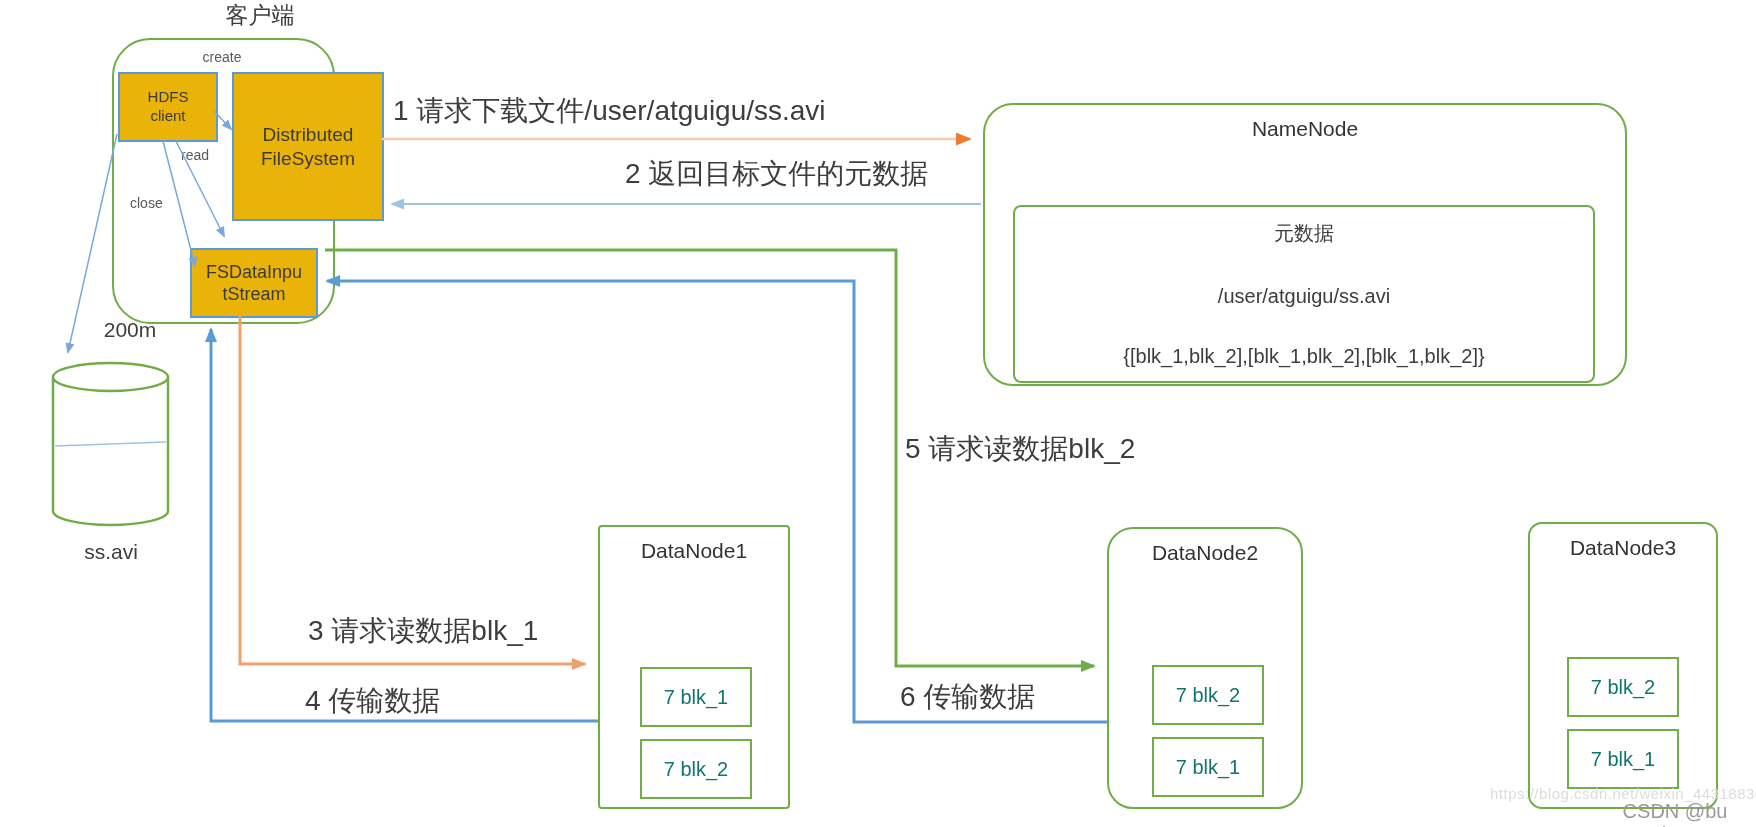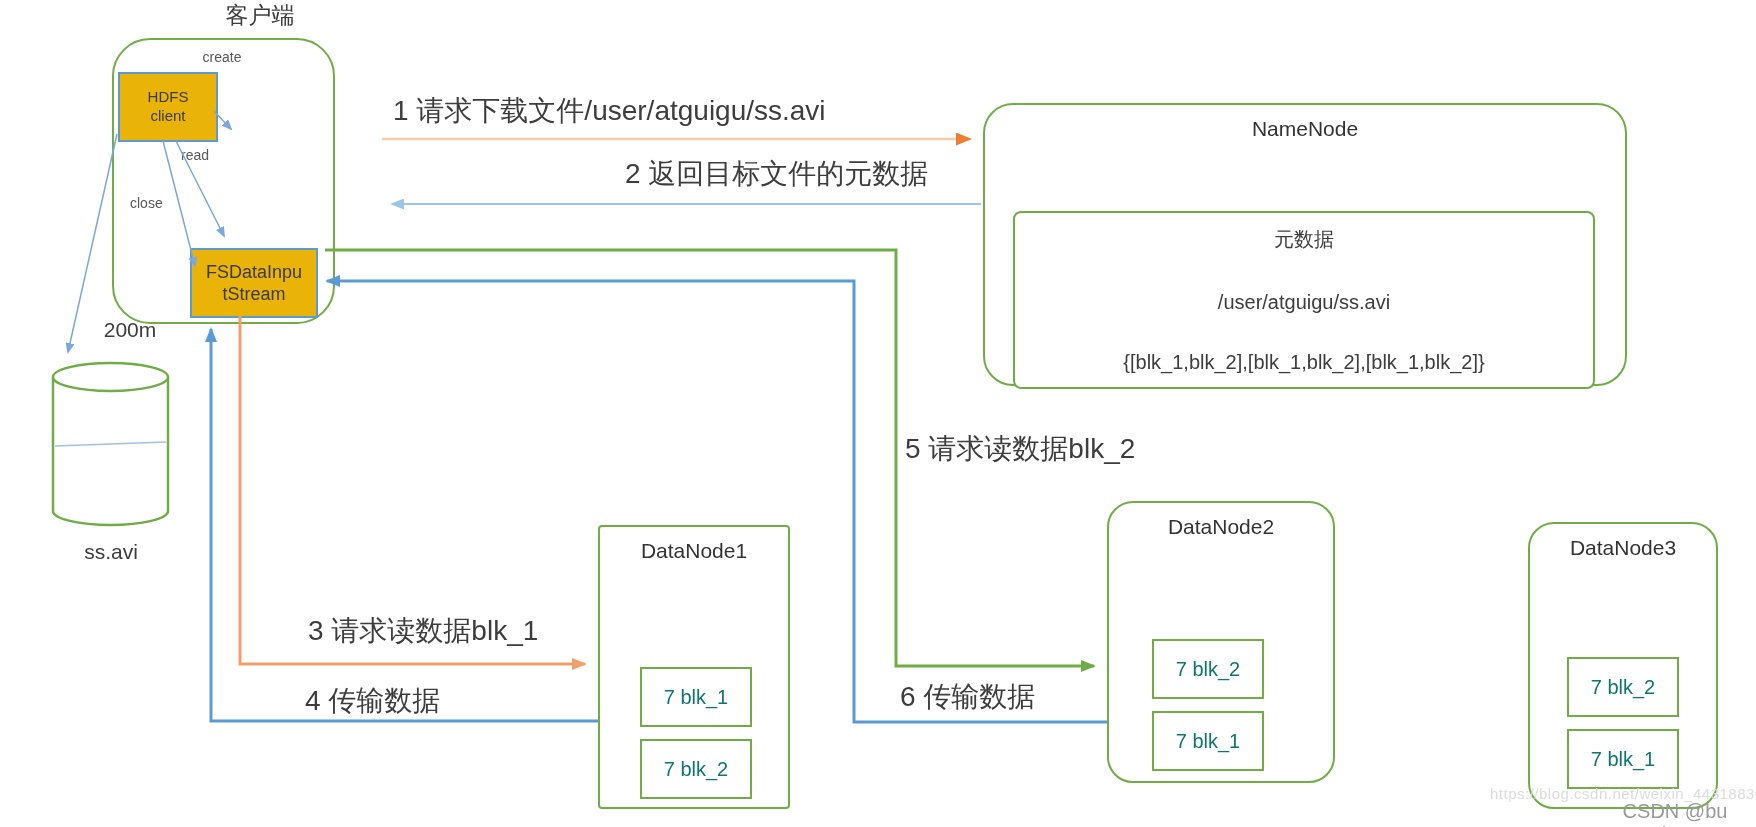--- a/index.html
+++ b/index.html
@@ -28,62 +28,66 @@
 
   <div class="greenbox" style="left:112px;top:38px;width:219px;height:282px;border-radius:38px;"></div>
 
   <div class="lbl small-lbl" style="left:182px;top:49px;width:80px;text-align:center;">create</div>
 
   <div class="bluebox" style="left:118px;top:72px;width:96px;height:66px;font-size:15px;border-width:2px;">
     <span>HDFS</span>
     <span>client</span>
   </div>
 
+  <div class="bluebox" style="left:232px;top:72px;width:148px;height:145px;font-size:19px;">
+    <span>Distributed</span>
+    <span>FileSystem</span>
+  </div>
 
   <div class="bluebox" style="left:190px;top:248px;width:124px;height:66px;font-size:18px;">
     <span>FSDataInpu</span>
     <span>tStream</span>
   </div>
 
   <div class="lbl small-lbl" style="left:181px;top:147px;">read</div>
   <div class="lbl small-lbl" style="left:130px;top:195px;">close</div>
 
   <div class="lbl" style="left:88px;top:318px;width:84px;text-align:center;font-size:21px;">200m</div>
   <div class="lbl" style="left:53px;top:458px;width:116px;text-align:center;font-size:21px;">0-128m</div>
   <div class="lbl" style="left:53px;top:540px;width:116px;text-align:center;font-size:21px;">ss.avi</div>
 
   <div class="greenbox" style="left:983px;top:103px;width:640px;height:279px;">
     <div class="node-title">NameNode</div>
   </div>
-  <div class="meta-box" style="left:1013px;top:211px;width:582px;height:178px;border-radius:8px;">
+  <div class="meta-box" style="left:1013px;top:205px;width:582px;height:178px;border-radius:8px;">
     <span>元数据</span>
     <span>/user/atguigu/ss.avi</span>
     <span>{[blk_1,blk_2],[blk_1,blk_2],[blk_1,blk_2]}</span>
   </div>
 
   <div class="lbl step-lbl" style="left:393px;top:92px;">1 请求下载文件/user/atguigu/ss.avi</div>
   <div class="lbl step-lbl" style="left:625px;top:155px;">2 返回目标文件的元数据</div>
   <div class="lbl step-lbl" style="left:308px;top:612px;">3 请求读数据blk_1</div>
   <div class="lbl step-lbl" style="left:305px;top:682px;">4 传输数据</div>
   <div class="lbl step-lbl" style="left:905px;top:430px;">5 请求读数据blk_2</div>
   <div class="lbl step-lbl" style="left:900px;top:678px;">6 传输数据</div>
 
   <div class="greenbox" style="left:598px;top:525px;width:188px;height:280px;border-radius:4px;">
     <div class="node-title">DataNode1</div>
     <div class="innerblock" style="left:40px;top:140px;width:108px;height:56px;">7 blk_1</div>
     <div class="innerblock" style="left:40px;top:212px;width:108px;height:56px;">7 blk_2</div>
   </div>
 
-  <div class="greenbox" style="left:1107px;top:501px;width:192px;height:278px;border-radius:26px;padding-left:32px;">
+  <div class="greenbox" style="left:1107px;top:527px;width:192px;height:278px;border-radius:26px;">
     <div class="node-title">DataNode2</div>
     <div class="innerblock" style="left:43px;top:136px;width:108px;height:56px;">7 blk_2</div>
     <div class="innerblock" style="left:43px;top:208px;width:108px;height:56px;">7 blk_1</div>
   </div>
 
-  <div class="greenbox" style="left:1528px;top:522px;width:186px;height:283px;border-radius:26px;">
+  <div class="greenbox" style="left:1528px;top:522px;width:186px;height:283px;border-radius:14px;">
     <div class="node-title">DataNode3</div>
     <div class="innerblock" style="left:37px;top:133px;width:108px;height:56px;">7 blk_2</div>
     <div class="innerblock" style="left:37px;top:205px;width:108px;height:56px;">7 blk_1</div>
   </div>
 
   <svg class="svg-layer" width="1756" height="827" viewBox="0 0 1756 827">
     <defs>
       <marker id="mOrangeHead" markerUnits="userSpaceOnUse" markerWidth="16" markerHeight="13" refX="14" refY="6.5" orient="auto">
         <path d="M0,0 L16,6.5 L0,13 z" fill="#ED7D31"></path>
       </marker>

